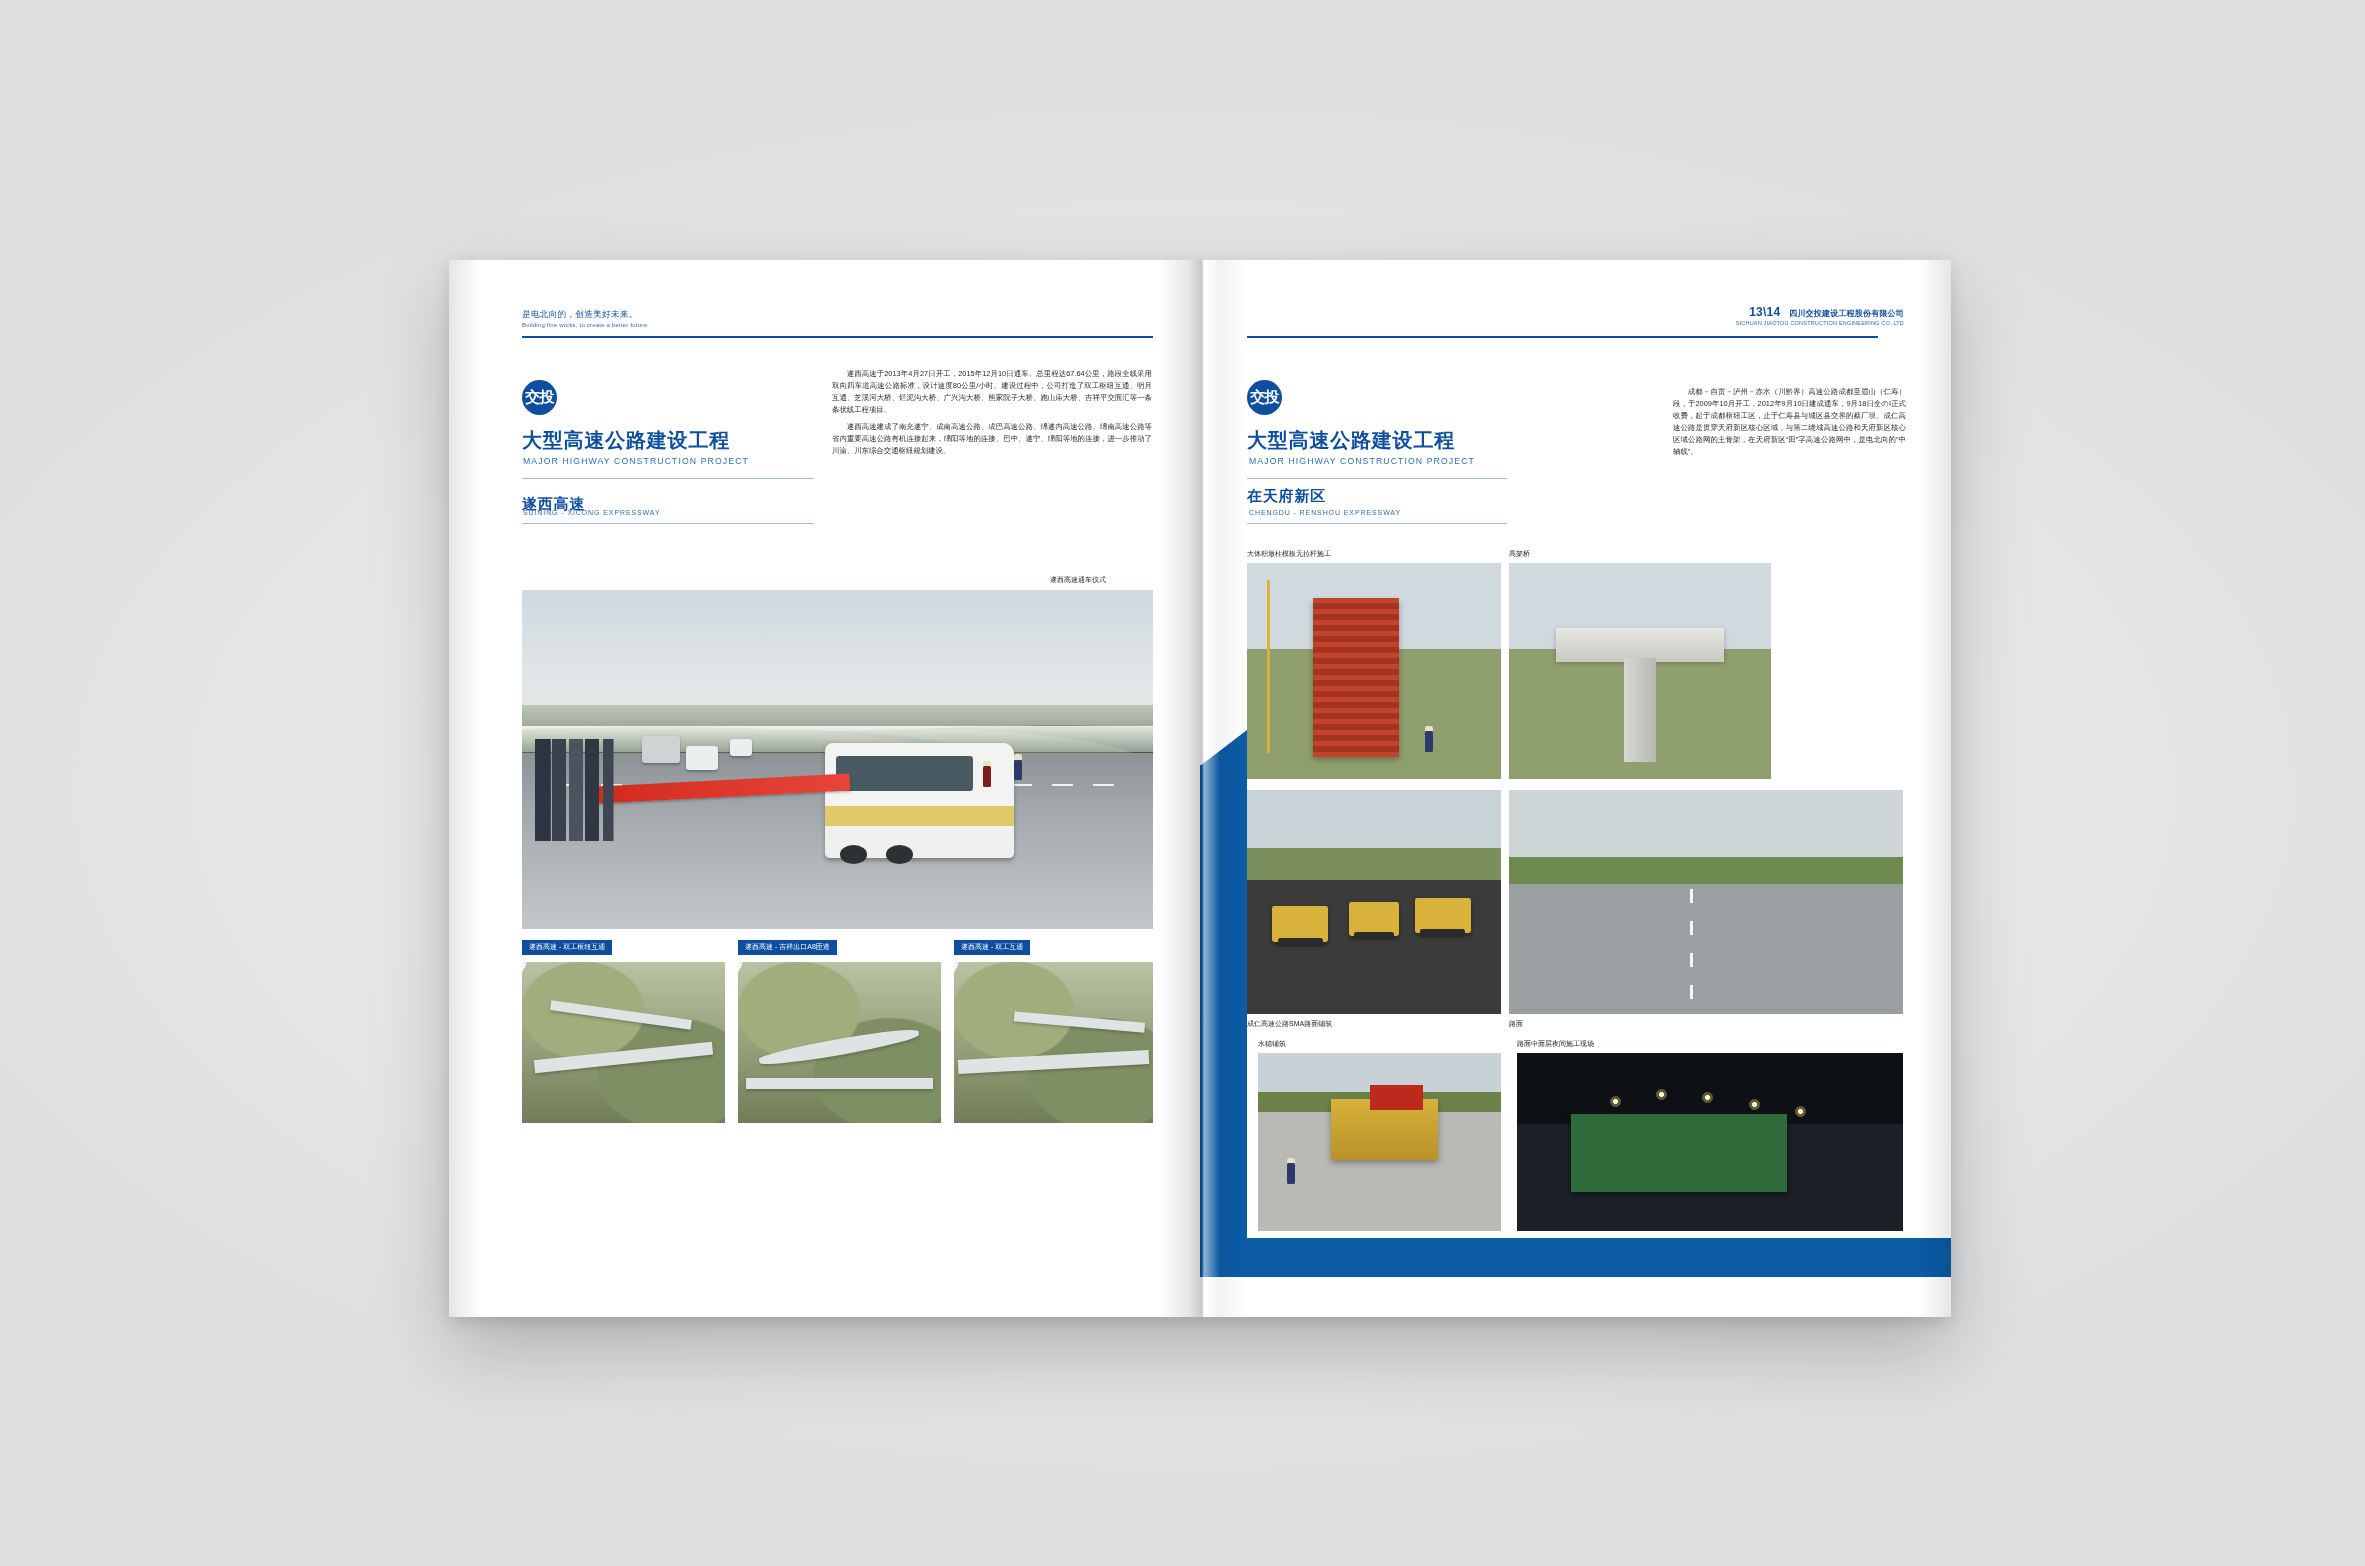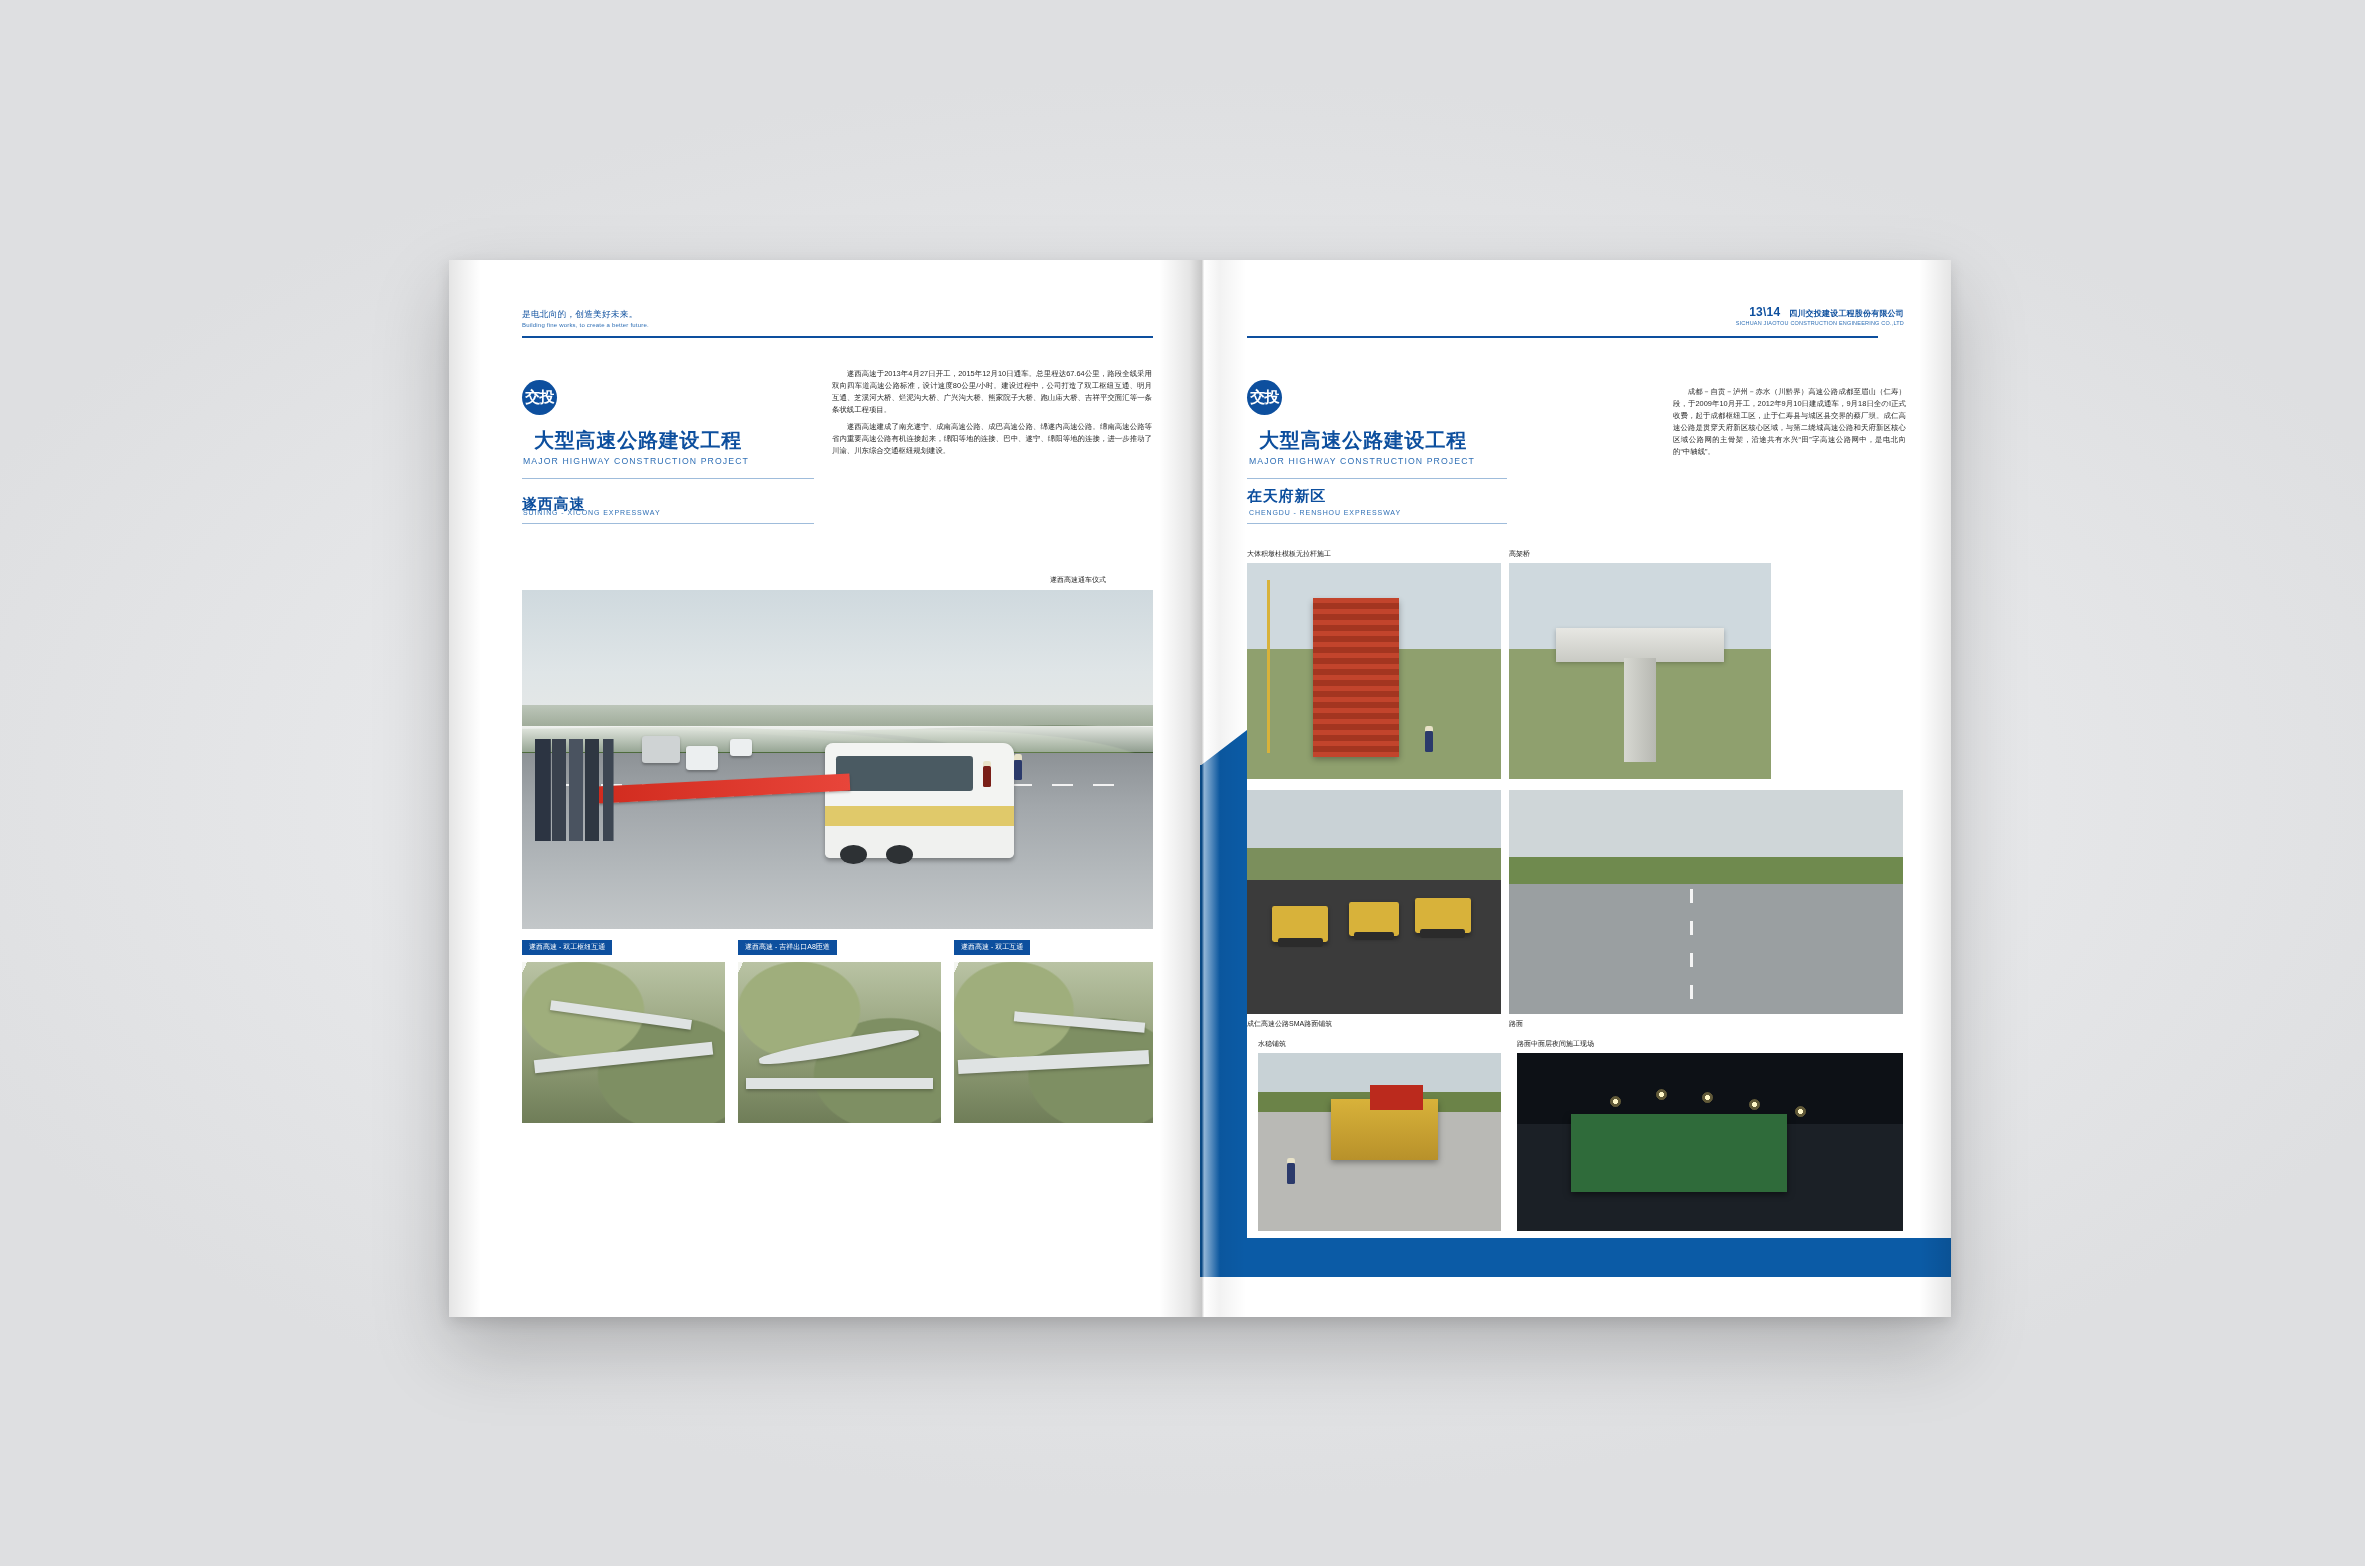--- a/index.html
+++ b/index.html
@@ -40,21 +40,21 @@
   .hdr-txt .sub { font-size:6px; color:#2f6fb5; letter-spacing:0.2px; }
   .hdr-right { text-align:right; }
   .pgno { font-size:12px; font-weight:bold; color:#0d4f9e; }
   .coname { font-size:8px; font-weight:bold; color:#0d4f9e; }
   .coname-en { font-size:5.5px; color:#2f6fb5; letter-spacing:0.2px; }
 
   
   .logo { position:absolute; width:35px; height:35px; border-radius:50%;
     background:#0d4f9e; color:#fff; display:flex; align-items:center; justify-content:center;
     font-size:15px; font-weight:bold; letter-spacing:-0.8px; }
-  .sect-cn { position:absolute; font-size:20px; font-weight:bold; color:#0d4f9e; letter-spacing:0.8px; white-space:nowrap;margin-left:12px;}
+  .sect-cn { position:absolute; font-size:20px; font-weight:bold; color:#0d4f9e; letter-spacing:0.8px; white-space:nowrap;}
   .sect-en { position:absolute; font-size:8.7px; color:#2f6fb5; letter-spacing:1.1px; white-space:nowrap;}
   .sub-cn  { position:absolute; font-size:15px; font-weight:bold; color:#0d4f9e; letter-spacing:0.8px; white-space:nowrap;}
   .sub-en  { position:absolute; font-size:7px; color:#2f6fb5; letter-spacing:0.9px; white-space:nowrap;}
   .thin-rule { position:absolute; height:0.8px; background:#9fbcdb; }
 
   
   .body-col { position:absolute; font-size:7.4px; line-height:1.62; color:#2a2a2a;
     text-align:justify; }
   .body-col p { margin:0 0 5.5px 0; text-indent:2em; }
 
@@ -240,21 +240,21 @@
         <span>交投</span>
       </div>
       <div class="sect-cn" style="left:47px; top:167px;">大型高速公路建设工程</div>
       <div class="sect-en" style="left:49px; top:196px;">MAJOR HIGHWAY CONSTRUCTION PROJECT</div>
       <div class="thin-rule" style="left:47px; top:218px; width:260px;"></div>
       <div class="sub-cn" style="left:47px; top:227px;">在天府新区</div>
       <div class="sub-en" style="left:49px; top:249px;">CHENGDU - RENSHOU EXPRESSWAY</div>
       <div class="thin-rule" style="left:47px; top:263px; width:260px;"></div>
 
       <div class="body-col" style="left:473px; top:126px; width:233px;">
-        <p>成都－自贡－泸州－赤水（川黔界）高速公路成都至眉山（仁寿）段，于2009年10月开工，2012年9月10日建成通车，9月18日全のI正式收费，起于成都枢纽工区，止于仁寿县与城区县交界的蔡厂坝。成仁高速公路是贯穿天府新区核心区域，与第二绕城高速公路和天府新区核心区域公路网的主骨架，沿途共有水兴“田”字高速公路网中，是电北向的“中轴线”。</p>
+        <p>成都－自贡－泸州－赤水（川黔界）高速公路成都至眉山（仁寿）段，于2009年10月开工，2012年9月10日建成通车，9月18日全のI正式收费，起于成都枢纽工区，止于仁寿县与城区县交界的蔡厂坝。成仁高速公路是贯穿天府新区核心区域，与第二绕城高速公路和天府新区核心区域公路网的主骨架，在天府新区“田”字高速公路网中，是电北向的“中轴线”。</p>
       </div>
 
       <div class="capwhite" style="left:47px; top:289px;">大体积墩柱模板无拉杆施工</div>
       <div class="capwhite" style="left:309px; top:289px;">高架桥</div>
 
       <div class="ph pier" style="left:47px; top:303px; width:254px; height:216px;">
         <div class="crane"></div>
         <div class="formwork"></div>
         <div class="worker" style="left:70%; top:78%;"></div>
       </div>

